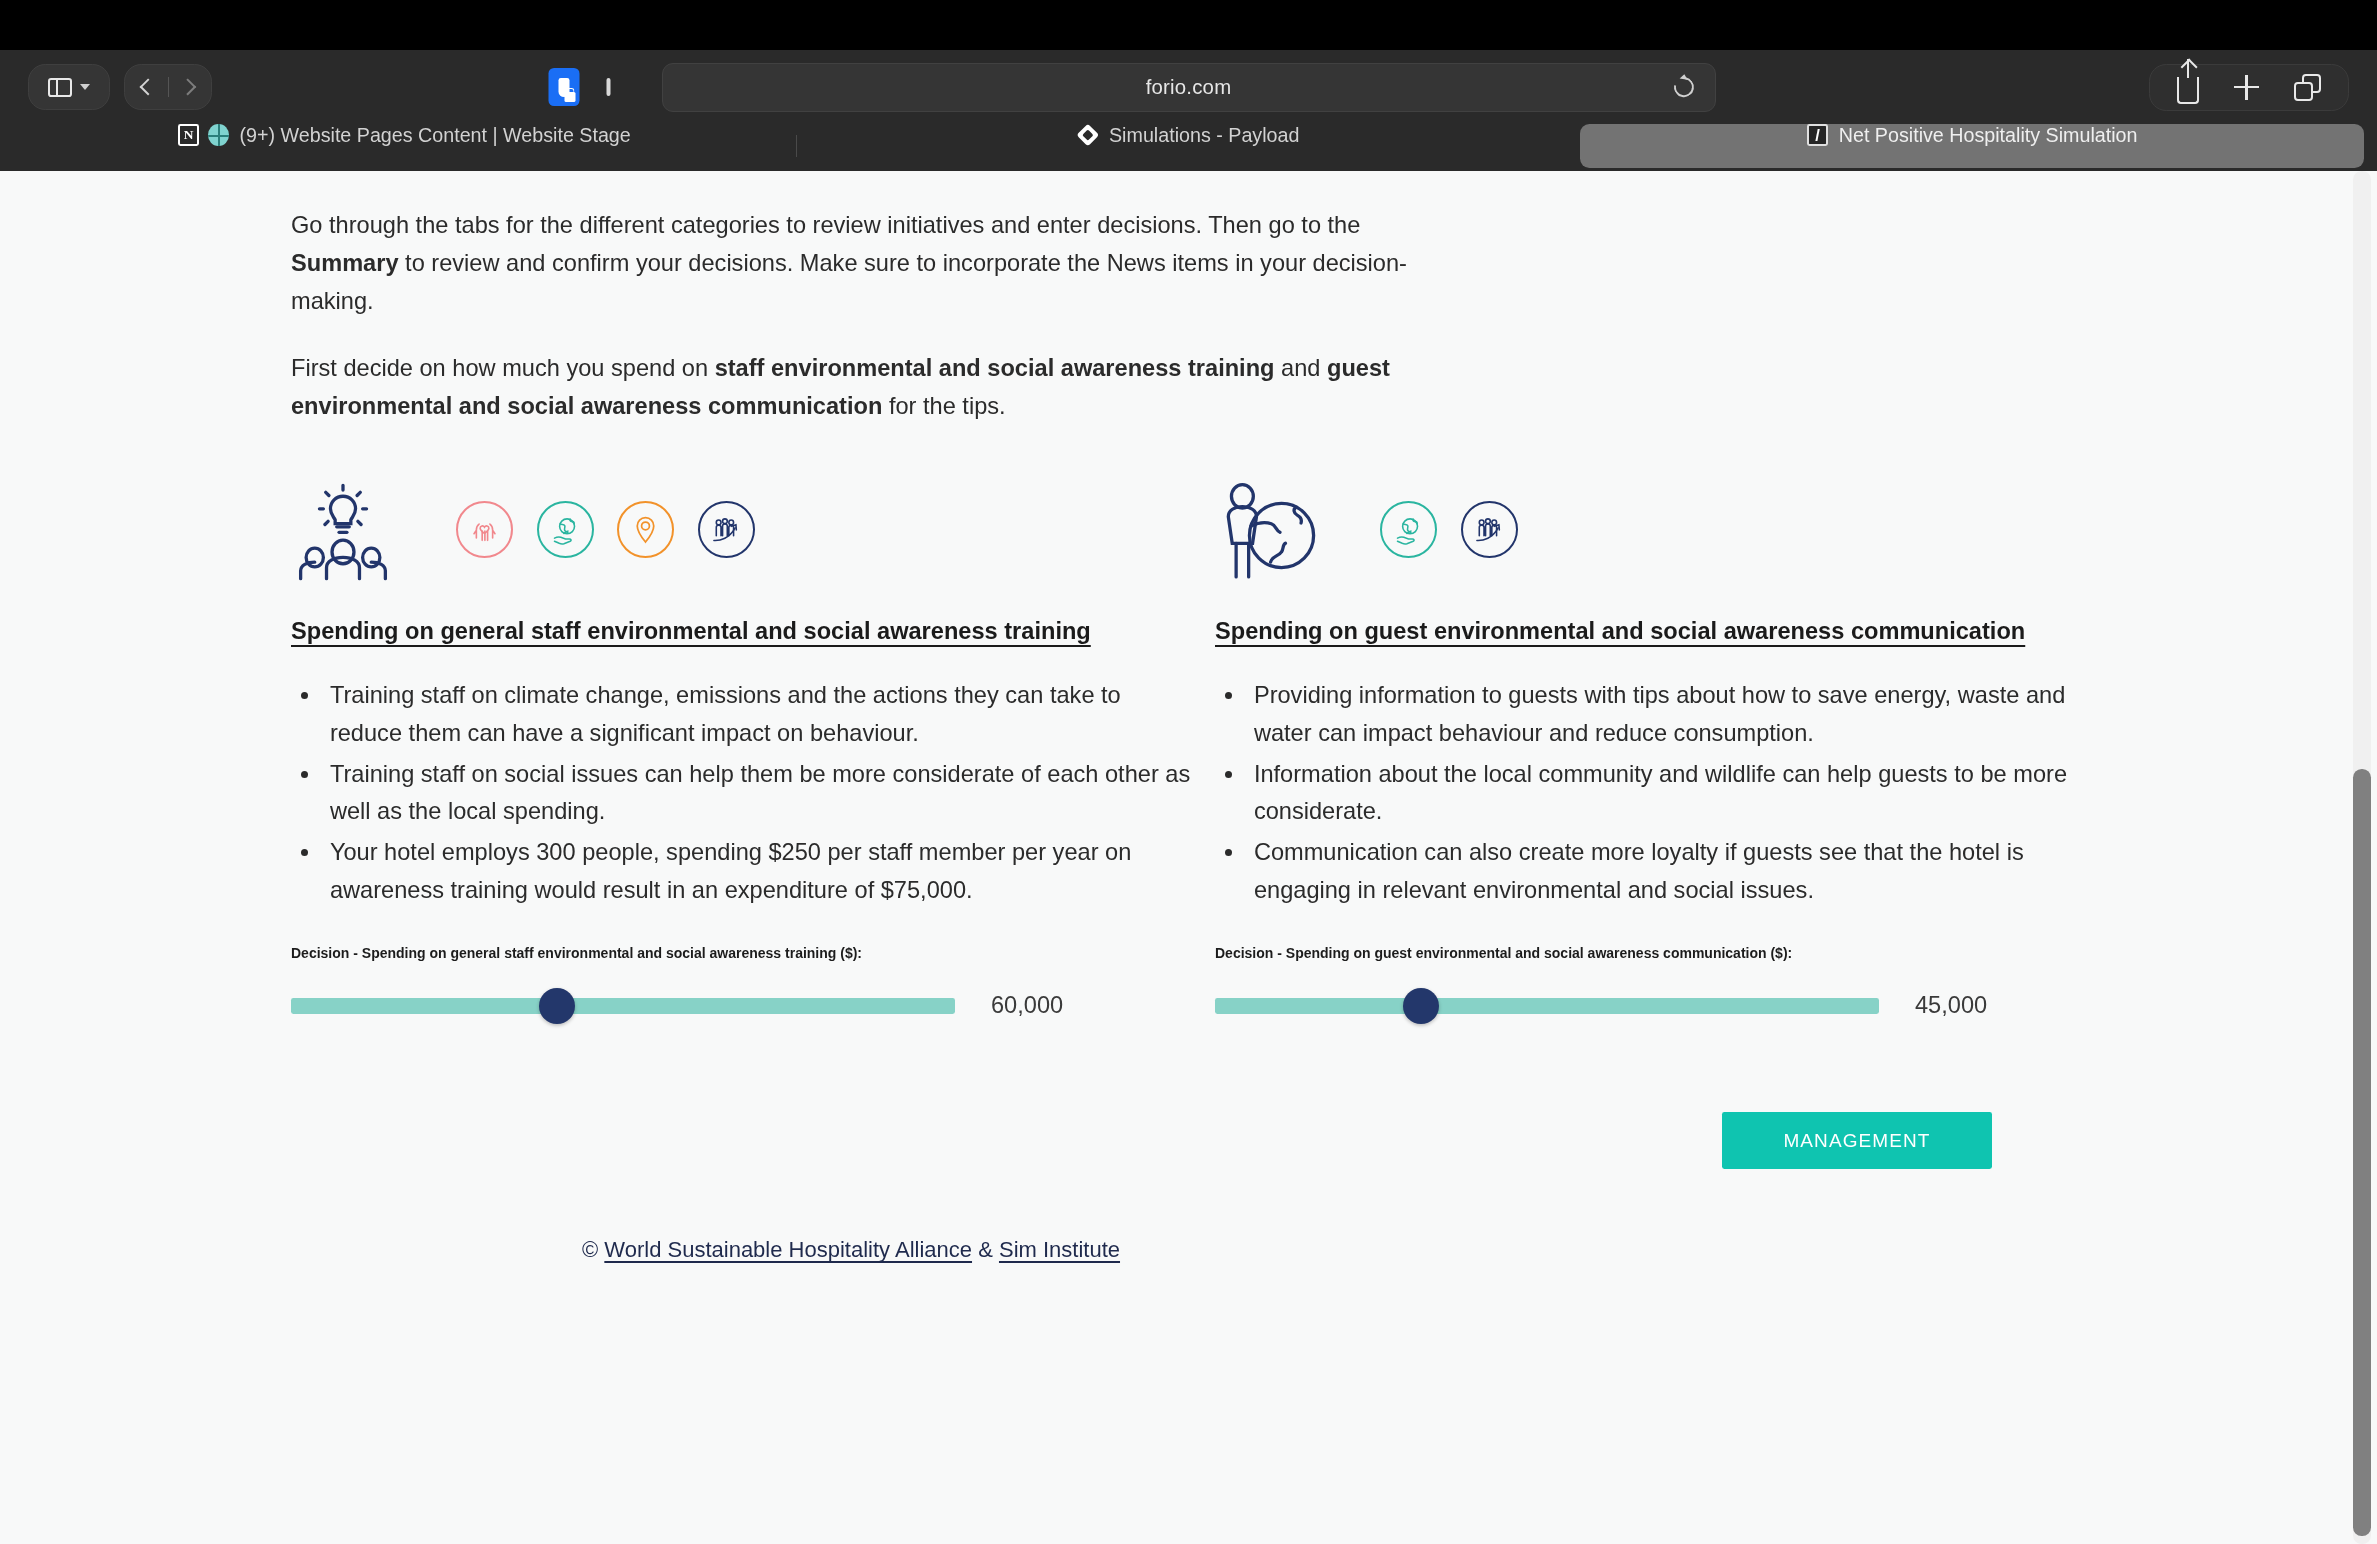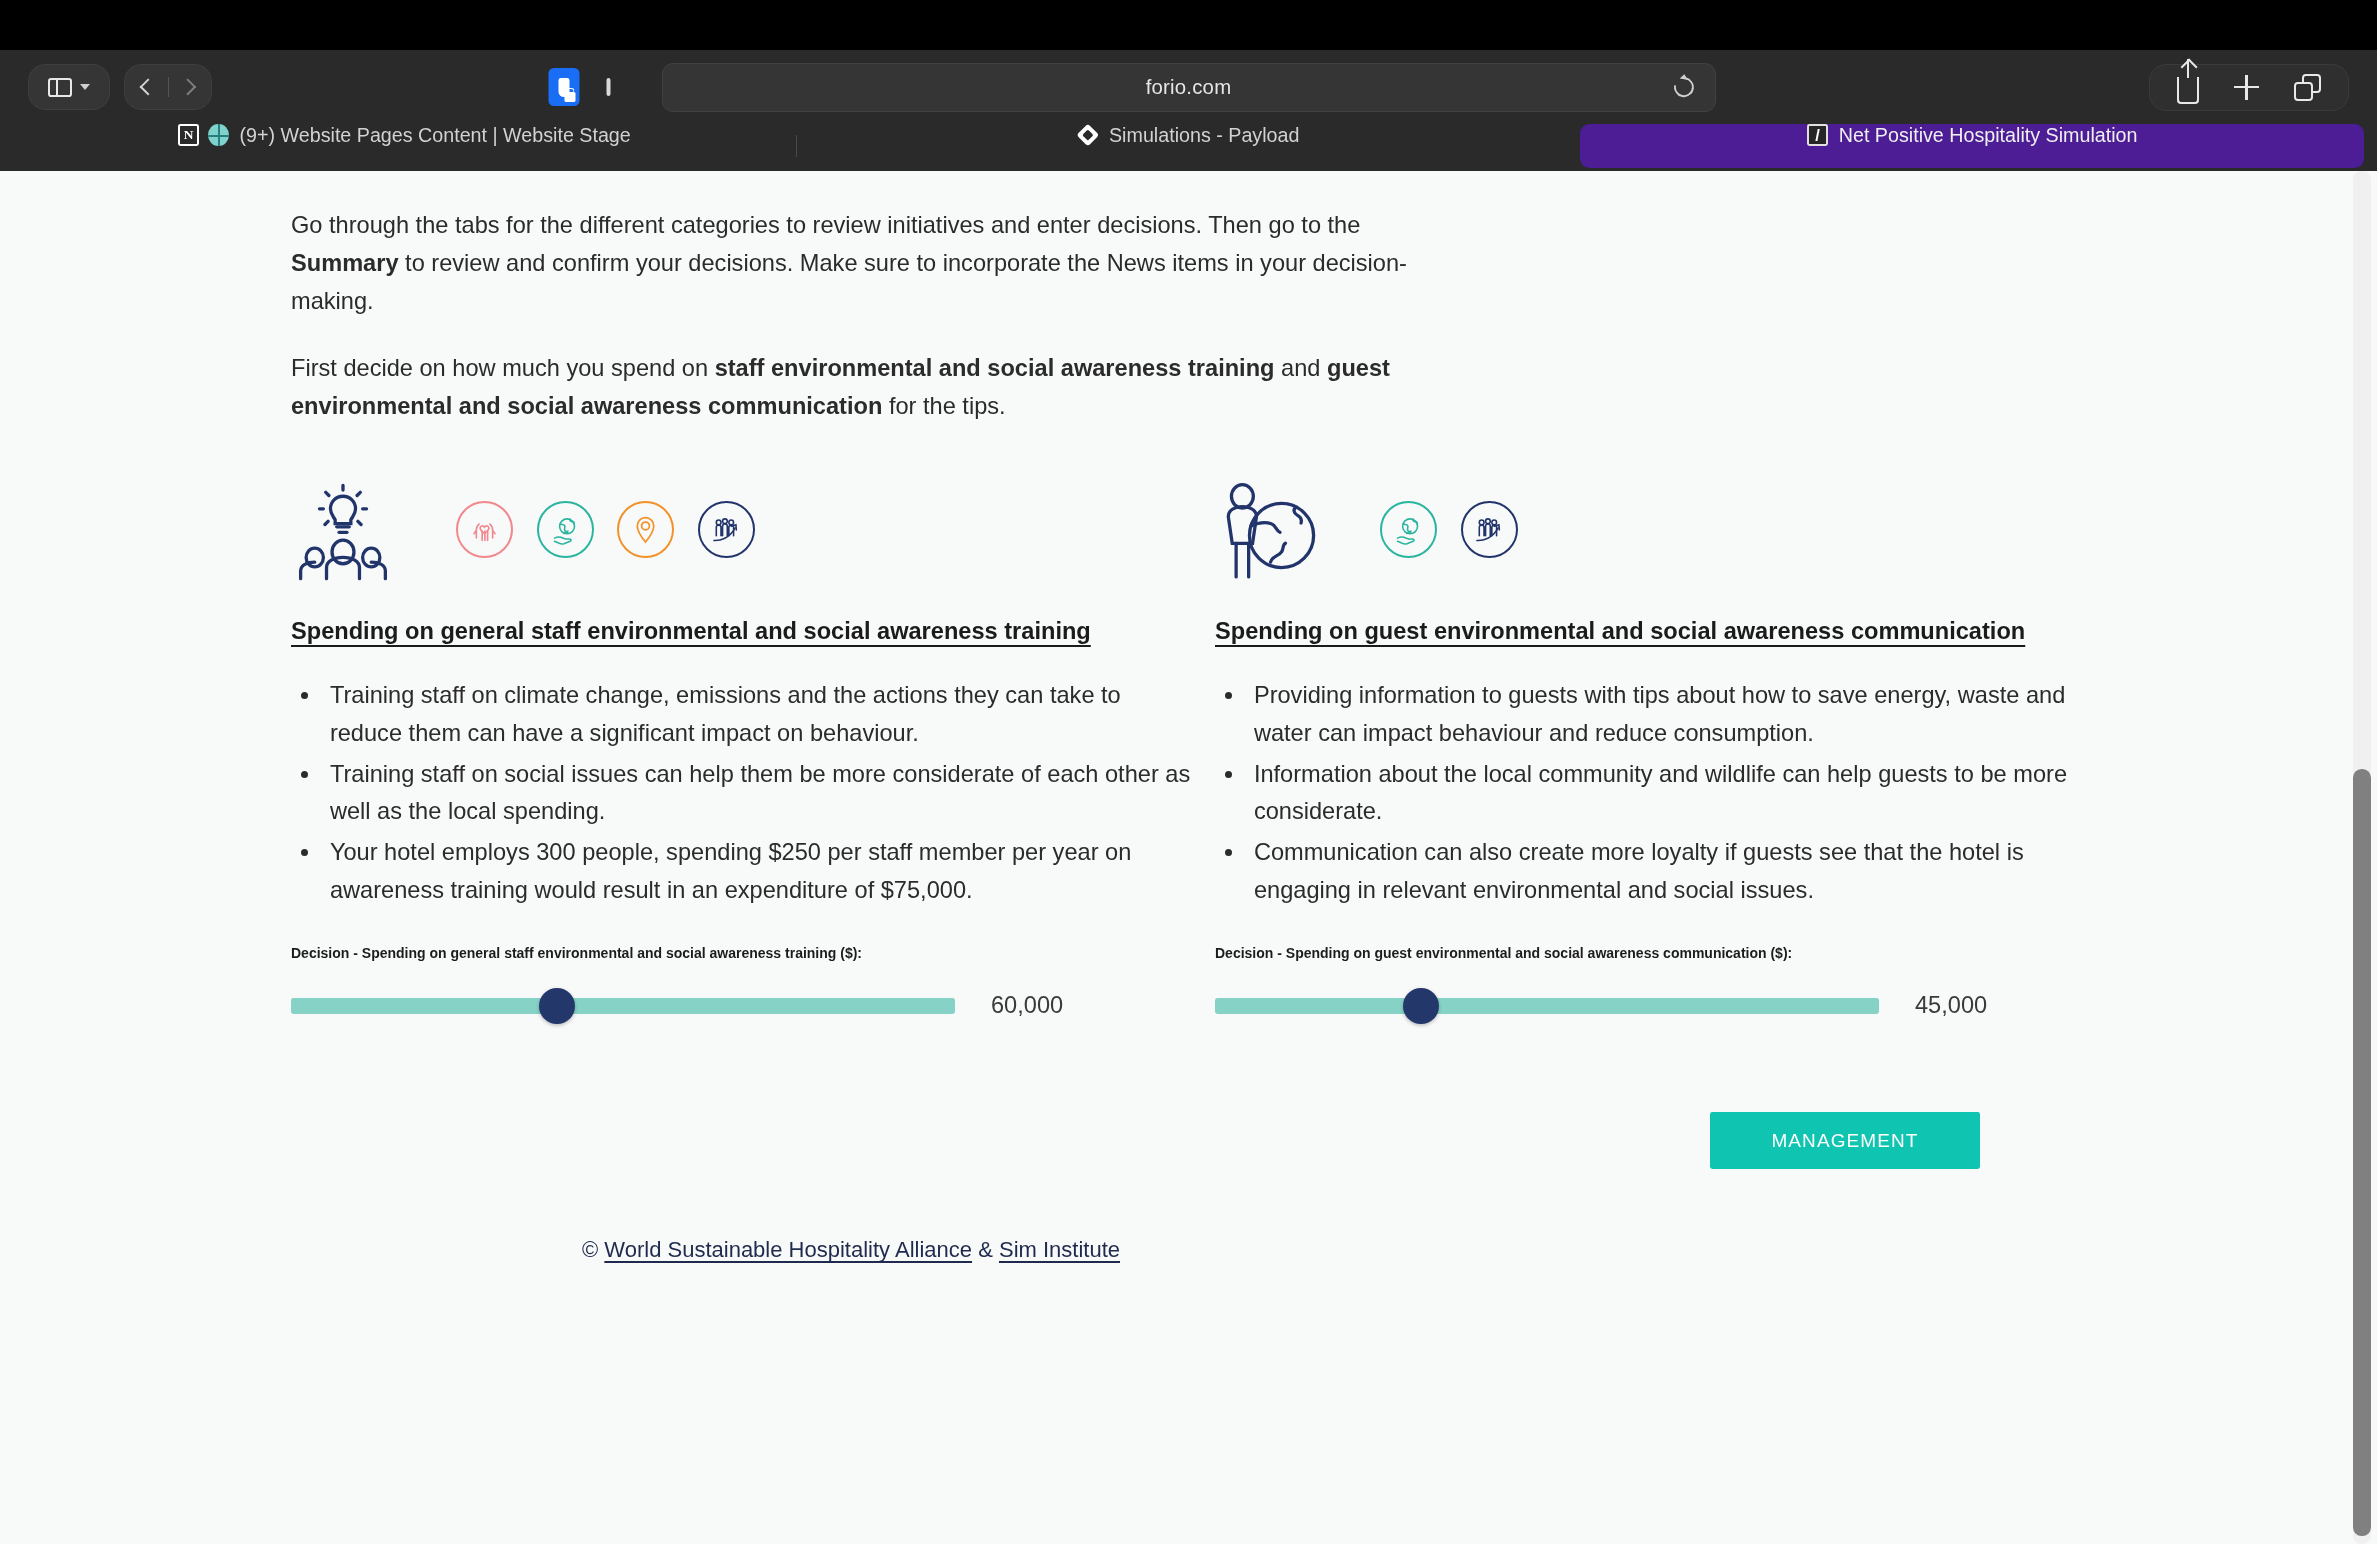--- a/index.html
+++ b/index.html
@@ -86,42 +86,42 @@
   .ic-tabs{ width:27px;height:27px;position:relative;}
   .ic-tabs .t1{position:absolute;right:0;top:0;width:19px;height:19px;border:2.4px solid #e8e8e8;border-radius:3.9px;}
   .ic-tabs .t2{position:absolute;left:0;bottom:0;width:19px;height:19px;border:2.4px solid #e8e8e8;border-radius:3.9px;background:#2f2f2f;}
 
   
   .tabstrip { height: 47px; background:#2a2a2a; display:flex; align-items:stretch; flex:none; padding: 0 12.6px 3.1px; gap:0; }
   .tab {
     flex: 1; display:flex; align-items:flex-start; justify-content:center; gap:11px;
     position:relative; color:#d2d2d2; font-size:19.7px; border-radius: 9.4px;
   }
-  .tab.active { background:#4c1d95; color:#efefef; }
+  .tab.active { background:#737373; color:#efefef; }
   .tab:not(:last-child)::after{
     content:""; position:absolute; right:0; top:11px; bottom:11px; width:0.8px; background:#4a4a4a;
   }
   .tab.active::after{ display:none; }
   .tab-label{ white-space:nowrap; overflow:hidden; text-overflow:ellipsis; }
   .tab-icons{ display:flex; align-items:center; gap:9.4px; }
   .fav-notion{ width:20.4px;height:22px;border:2px solid #fff;border-radius:2.4px;background:#2a2a2a;display:flex;align-items:center;justify-content:center;}
   .fav-notion::before{content:"N";color:#fff;font-size:13.4px;font-weight:700;font-family:"Liberation Serif",serif;}
   .fav-globe{ width:20.4px;height:22px;border-radius:50%;background:#7fd3cf;position:relative;overflow:hidden;}
   .fav-globe::before{content:"";position:absolute;left:50%;top:0;bottom:0;width:1.6px;background:#2a7e7a;}
   .fav-globe::after{content:"";position:absolute;top:50%;left:0;right:0;height:1.6px;background:#2a7e7a;}
   .fav-payload{ width:20.4px;height:22px;display:flex;align-items:center;justify-content:center;}
   .fav-payload .dia{width:15.7px;height:15.7px;background:#fff;transform:rotate(45deg);border-radius:3.1px;position:relative;}
   .fav-payload .dia::after{content:"";position:absolute;inset:3.9px;background:#2a2a2a;border-radius:1.6px;}
   .fav-slash{ width:20.4px;height:22px;border:2px solid #e0e0e0;border-radius:2.4px;display:flex;align-items:center;justify-content:center;background:#262626;}
   .fav-slash::before{content:"/";color:#fff;font-size:16.5px;font-weight:700;}
 
   
   .viewport { flex:1; background:#f8f9f9; position:relative; overflow:hidden; }
   .content {
-    position:absolute; left:0; top:0; right:12px;
+    position:absolute; left:0; top:0; right:0;
     padding: 36px 94px 0 291px;
   }
   p.intro, .body-text { color:#2b2b2b; font-size:23.6px; line-height:1.60; }
   p.intro { max-width: 1171px; }
   p.intro + p.intro { margin-top: 30px; }
   .b { font-weight: 700; }
 
   .cols { display:flex; gap: 0; margin-top: 49px; }
   .col { width: 924px; }
   .col.right { margin-left: 0; }

